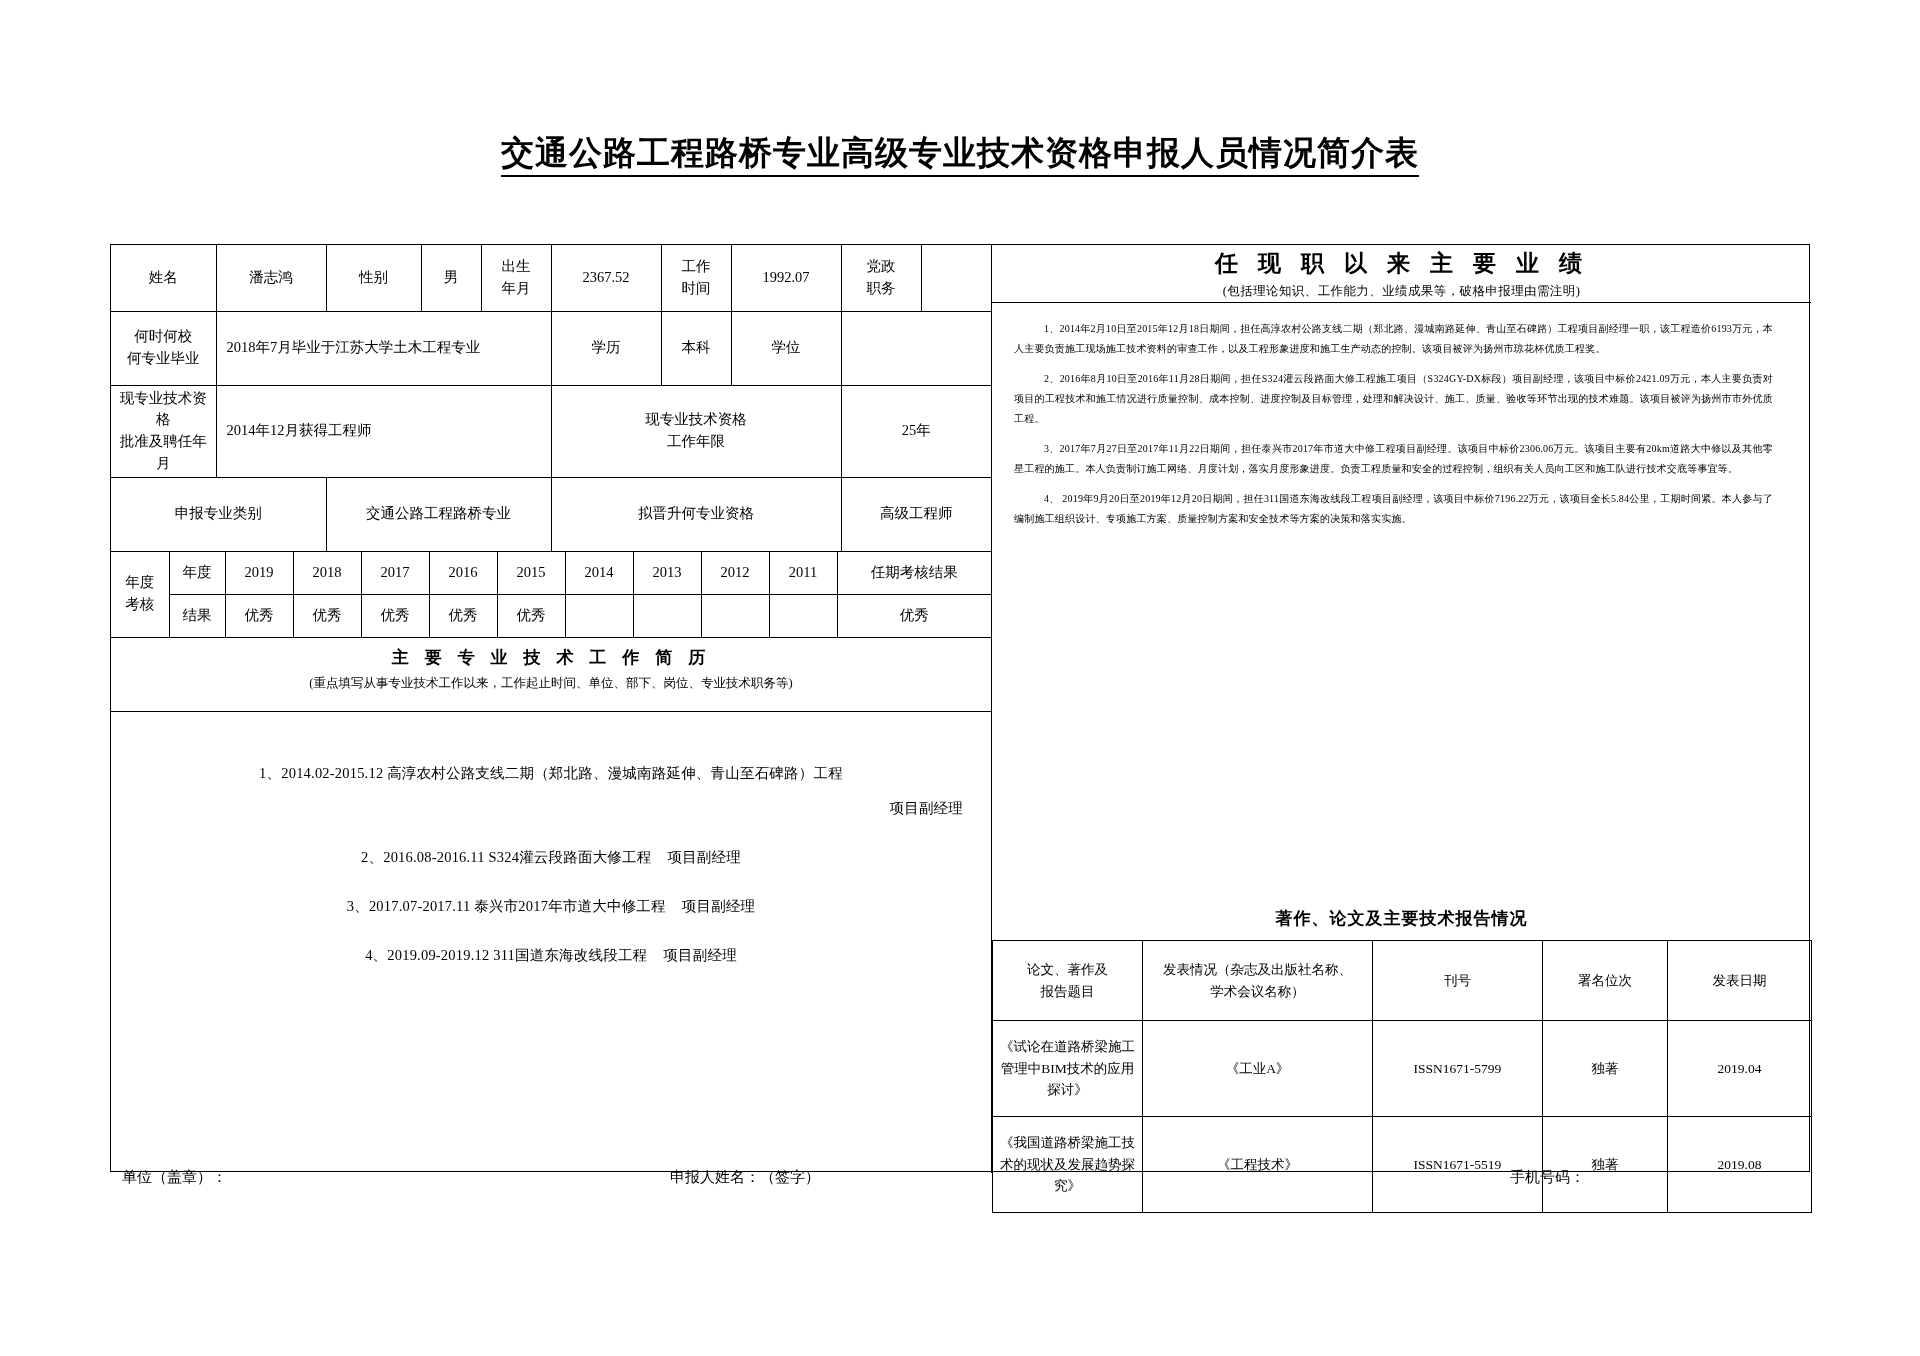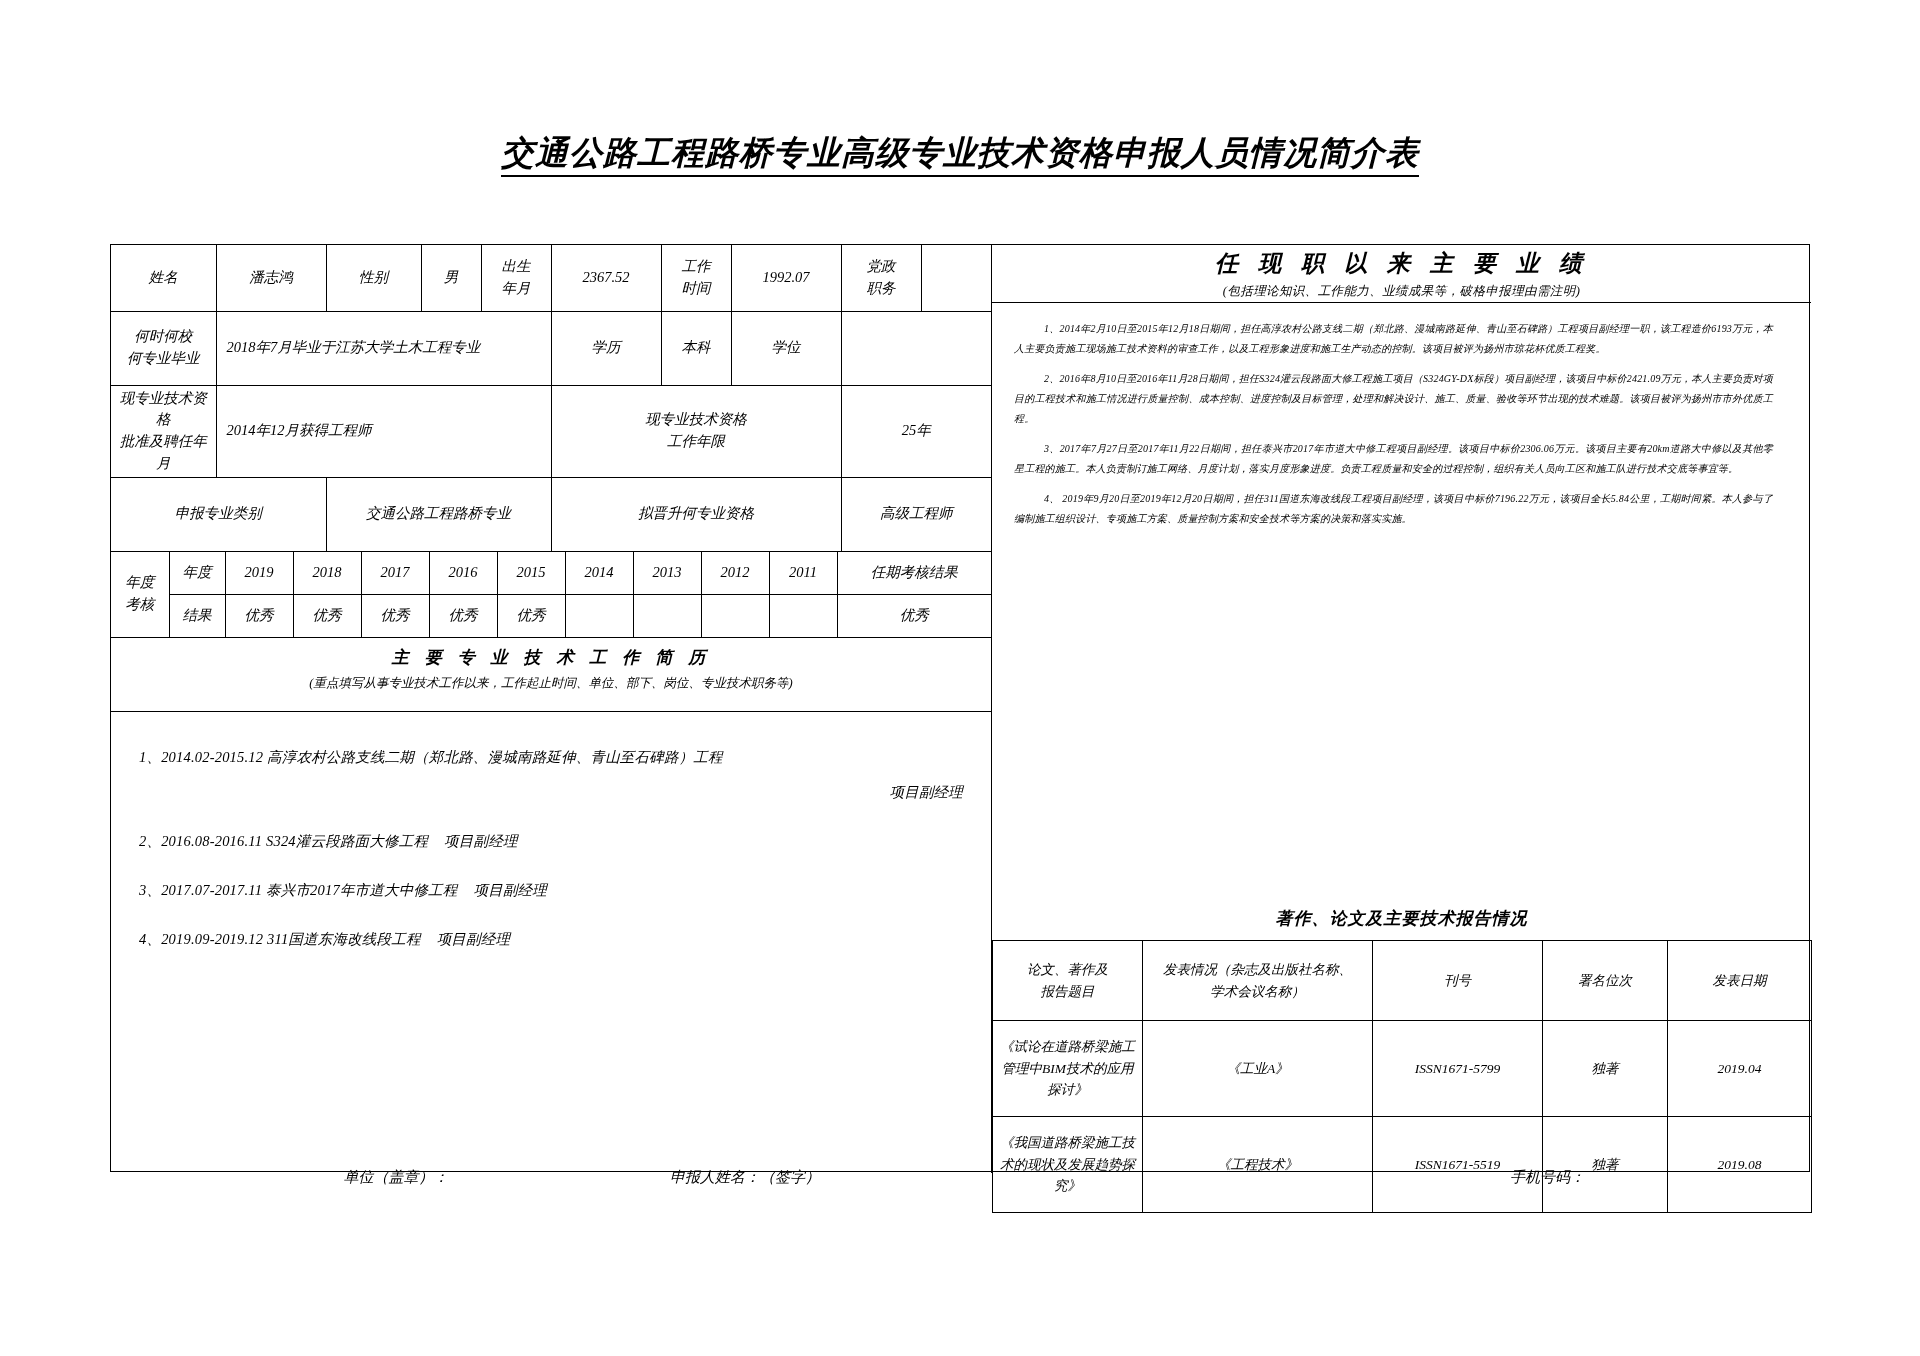--- a/index.html
+++ b/index.html
@@ -4,21 +4,21 @@
 <style>
   * { box-sizing: border-box; }
   html, body { margin:0; padding:0; }
   body {
     width:1920px; height:1356px;
     background:#ffffff;
     font-family:"Liberation Serif","DejaVu Serif",serif;
     color:#000;
     overflow:hidden;
   }
-  .page { position:relative; width:1920px; height:1356px; padding:0;font-style:italic; }
+  .page { position:relative; width:1920px; height:1356px; padding:0; }
 
   
   .doc-title{
     position:absolute; left:0; top:131px; width:1920px;
     text-align:center;
     font-family:"DejaVu Sans","Liberation Sans",sans-serif;
     font-weight:700;
     font-size:33px;
     letter-spacing:1px;
     white-space:nowrap;
@@ -97,32 +97,33 @@
   .wh-head{
     text-align:center; padding:8px 0 8px 0;
   }
   .wh-head .t1{
     font-family:"DejaVu Sans","Liberation Sans",sans-serif;
     font-weight:700; font-size:17px; letter-spacing:5px;
   }
   .wh-head .t2{ font-size:12.5px; margin-top:6px;text-align:center; }
   .wh-list{ padding:34px 28px 0 28px; }
   .wh-row{
-    display:flex; justify-content:flex-start;
+    display:flex; justify-content:center;
     font-size:14.5px; line-height:1.6; margin-bottom:26px;
     letter-spacing:0.2px;
+    margin-top:16px;
   }
   .wh-row .role{ white-space:nowrap; padding-left:16px; }
 
   
   .footer{
     position:absolute; left:110px; top:1168px; width:1700px;
     display:flex; font-size:15px;
   }
-  .footer .f1{ width:560px; padding-left:12px;text-align:center; }
+  .footer .f1{ width:560px; padding-left:12px; }
   .footer .f2{ width:700px; }
   .footer .f3{ flex:1; text-align:left; padding-left:140px;}
   .yearcell{ font-size:13px; }
 </style>
 </head>
 <body>
 
 <div class="page">
 
   <div class="doc-title">

